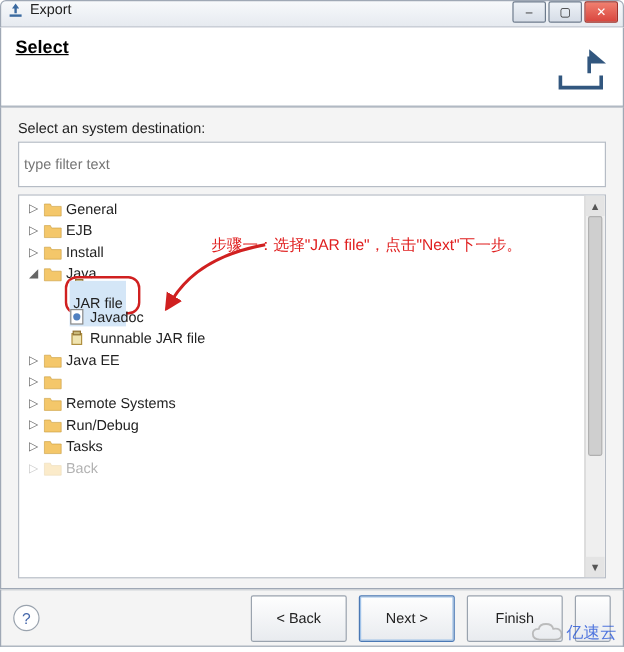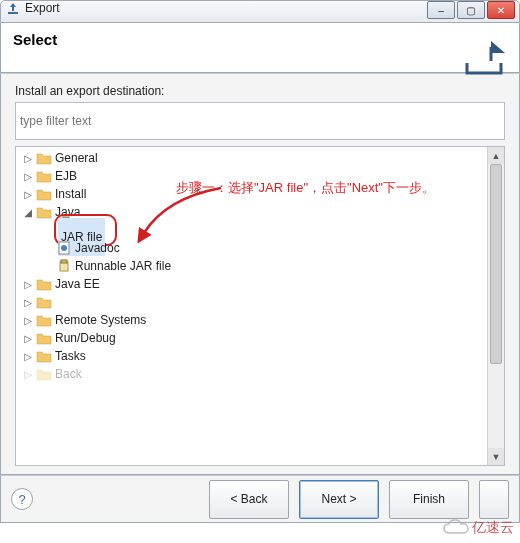--- a/index.html
+++ b/index.html
@@ -3,21 +3,21 @@
 <meta charset="utf-8">
 <style>
   * { box-sizing: border-box; font-family: "Segoe UI", Tahoma, sans-serif; }
   body { margin: 0; padding: 0; background: #fff; width: 520px; height: 543px; overflow: hidden; position: relative; }
   .titlebar { height: 23px; background: linear-gradient(#f7f9fb,#e6eaf0); border: 1px solid #9fa8b5; border-radius: 5px 5px 0 0; display: flex; align-items: flex-start; padding: 0 4px; font-size: 12px; color: #222; }
   .titlebar .ticon { width: 16px; height: 16px; margin-right: 4px; display: flex; align-items: center; justify-content: center; }
   .titlebar .ttext { flex: 1; }
   .winbtns { display: flex; gap: 2px; }
   .winbtn { width: 28px; height: 18px; border: 1px solid #6c7a8c; border-radius: 2px; background: linear-gradient(#eef2f7,#d6dde7); display: flex; align-items: center; justify-content: center; font-size: 10px; }
   .winbtn.close { background: linear-gradient(#f08070,#d9463e); border-color: #a03028; color: #fff; }
-  .banner { background: #fff; border: 1px solid #9fa8b5; border-top: none; padding: 8px 12px; position: relative; height: 50px; }
+  .banner { background: #fff; border: 1px solid #9fa8b5; border-top: none; padding: 8px 12px; position: relative; height: 66px; text-decoration: underline; }
   .banner h1 { margin: 0; font-size: 15px; font-weight: bold; }
   .banner p { margin: 4px 0 0 0; font-size: 12px; color: #333; }
   .banner .bicon { position: absolute; right: 12px; top: 10px; width: 46px; height: 46px; }
   .body { border: 1px solid #9fa8b5; border-top: 1px solid #c8ccd2; padding: 10px 14px 4px 14px; height: 402px; background: #f4f4f4; }
   .lbl { font-size: 12px; color: #222; margin-bottom: 4px; }
   .filter { width: 100%; height: 38px; border: 1px solid #b6bcc5; font-size: 12px; padding: 2px 4px; color: #777; background: #fff; }
   .treewrap { border: 1px solid #b6bcc5; background: #fff; margin-top: 6px; height: 320px; position: relative; overflow: hidden; }
   .scrollbar { position: absolute; right: 0; top: 0; bottom: 0; width: 17px; background: #efefef; border-left: 1px solid #d0d0d0; }
   .scrollbar .arrow { height: 17px; background: #e4e4e4; display: flex; align-items: center; justify-content: center; font-size: 9px; color: #555; }
   .scrollbar .arrow.dn { position: absolute; bottom: 0; width: 100%; }
@@ -31,21 +31,21 @@
   .sel { display: inline-block; border: 2px solid #d02020; border-radius: 10px; padding: 0 10px 0 2px; margin-left: -2px; }
   .sel .txt { background: #d4e6f7; padding: 12px 3px; }
   .annot { position: absolute; font-size: 13px; color: #e02020; font-family: "Microsoft YaHei","SimSun",sans-serif; white-space: nowrap; }
   .arrow-svg { position: absolute; pointer-events: none; }
   .btnbar { border: 1px solid #9fa8b5; border-top: 1px solid #c8ccd2; height: 48px; background: #f4f4f4; display: flex; align-items: center; padding: 0 10px; gap: 10px; }
   .btnbar .spacer { flex: 1; }
   .btn { min-width: 80px; height: 39px; border: 1px solid #9aa3ae; border-radius: 2px; background: linear-gradient(#fefefe,#e8ebef); font-size: 12px; display: flex; align-items: center; justify-content: center; color: #222; }
   .btn.default { border: 1px solid #4a78b4; box-shadow: 0 0 0 1px #9ec1e8 inset; }
   .help { width: 22px; height: 22px; border: 1px solid #9aa3ae; border-radius: 11px; display: flex; align-items: center; justify-content: center; font-size: 13px; color: #4466aa; background: #fefefe; }
   .watermark { position: absolute; right: 6px; bottom: 6px; display: flex; align-items: center; gap: 2px; opacity: 0.75; }
-  .watermark .t { font-size: 14px; color: #b91c1c; font-family: "Microsoft YaHei",sans-serif; }
+  .watermark .t { font-size: 14px; color: #1d4ed8; font-family: "Microsoft YaHei",sans-serif; }
   svg.folder path { fill: #f4c76a; stroke: #c79a3a; stroke-width: 0.5; }
 </style>
 </head>
 <body>
 
 <div class="titlebar">
   <span class="ticon">
     <svg width="14" height="14" viewBox="0 0 14 14">
         <path d="M7 1 L10 5 H8 V9 H6 V5 H4 Z" fill="#3b6aa0"></path>
         <rect x="2" y="10" width="10" height="2" fill="#3b6aa0"></rect>
@@ -64,21 +64,21 @@
   <span class="bicon">
     <svg width="46" height="46" viewBox="0 0 46 46">
       <path d="M6 30 L6 40 L40 40 L40 30" fill="none" stroke="#32577f" stroke-width="3"></path>
       <path d="M30 8 L44 20 L30 20 Z" fill="#32577f"></path>
       <path d="M30 14 L30 28" stroke="#32577f" stroke-width="3"></path>
     </svg>
   </span>
 </div>
 
 <div class="body">
-  <div class="lbl">Install an export destination:</div>
+  <div class="lbl">Select an system destination:</div>
   <input class="filter" placeholder="type filter text" style="">
   <div class="treewrap">
     <div class="tree" id="tree">
         <div class="node lvl1">
           <span class="exp">▷</span>
           <span class="fico">
             <svg class="folder" width="16" height="13" viewBox="0 0 16 13">
               <path d="M1 3 L1 12 L15 12 L15 4 L7 4 L6 2 L1 2 Z"></path>
             </svg>
           </span>

